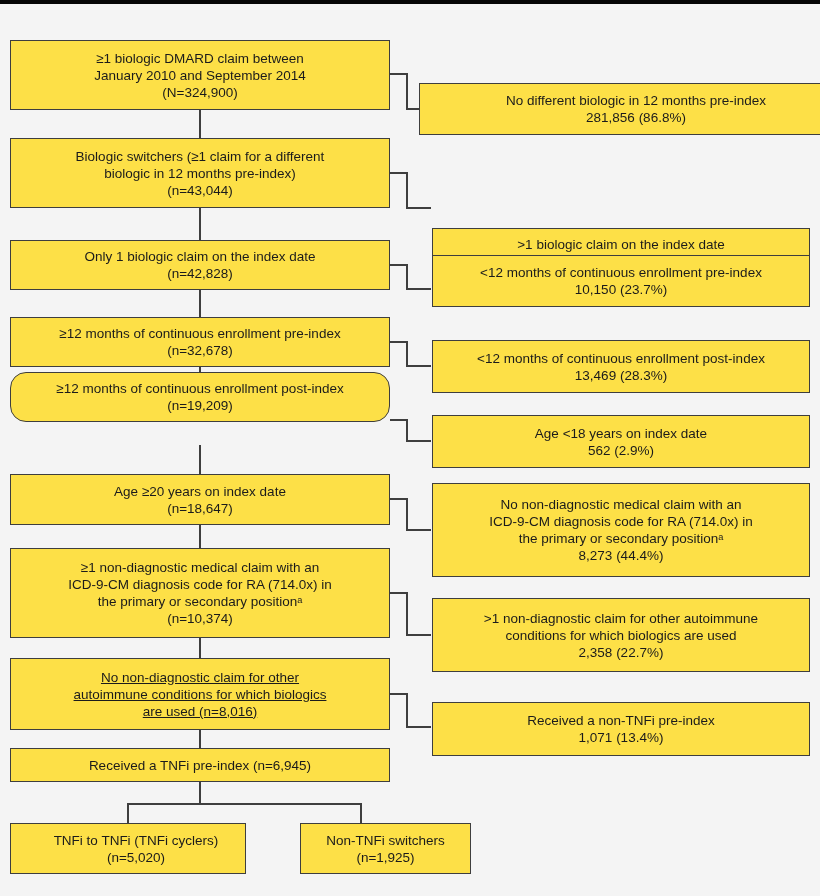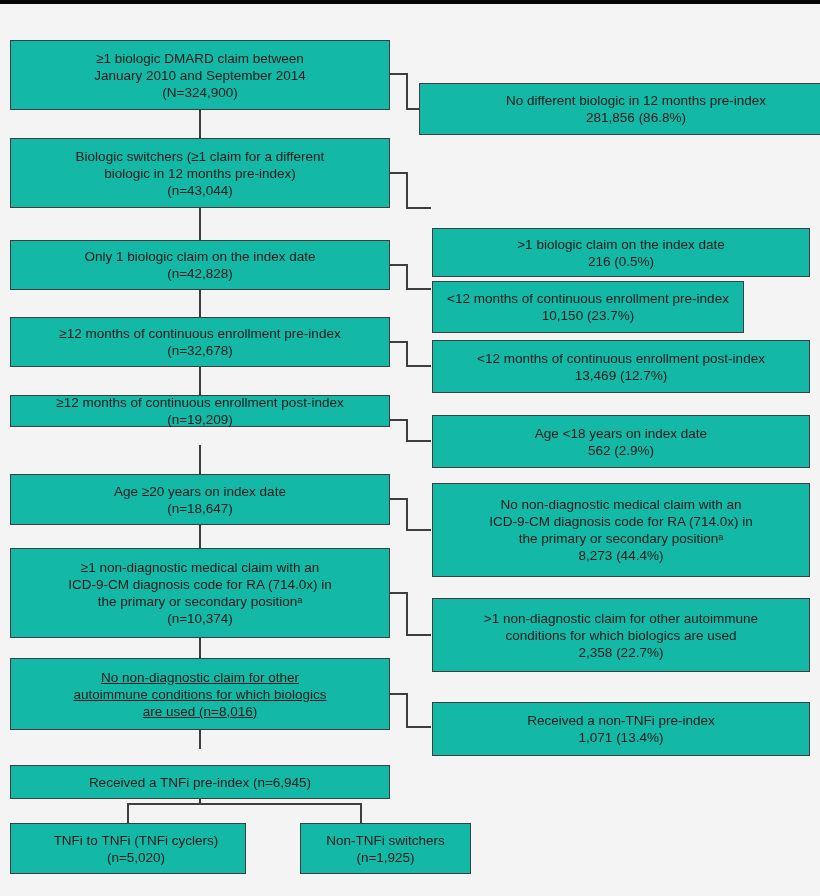--- a/index.html
+++ b/index.html
@@ -14,21 +14,21 @@
   }
   .topbar {
     position: absolute;
     left: 0; top: 0;
     width: 820px; height: 4px;
     background: #050505;
   }
   .box {
     position: absolute;
     box-sizing: border-box;
-    background: #14b8a6;
+    background: #fde047;
     border: 1.5px solid #3e3e3e;
     display: flex;
     flex-direction: column;
     justify-content: center;
     align-items: center;
     text-align: center;
     font-size: 13.5px;
     line-height: 17px;
     color: #1b1b1b;
     white-space: nowrap;
@@ -89,21 +89,21 @@
   <div class="box" style="left:10px; top:240px; width:380px; height:50px;">
     <div>Only 1 biologic claim on the index date</div>
     <div>(n=42,828)</div>
   </div>
 
   <div class="box" style="left:10px; top:317px; width:380px; height:50px;">
     <div>≥12 months of continuous enrollment pre-index</div>
     <div>(n=32,678)</div>
   </div>
 
-  <div class="box" style="left:10px; top:395px; width:380px; height:32px;">
+  <div class="box" style="left:10px; top:372px; width:380px; height:50px;border-radius:16px;">
     <div>≥12 months of continuous enrollment post-index</div>
     <div>(n=19,209)</div>
   </div>
 
   <div class="box" style="left:10px; top:474px; width:380px; height:51px;">
     <div>Age ≥20 years on index date</div>
     <div>(n=18,647)</div>
   </div>
 
   <div class="box" style="left:10px; top:548px; width:380px; height:90px;">
@@ -112,21 +112,21 @@
     <div>the primary or secondary positionᵃ</div>
     <div>(n=10,374)</div>
   </div>
 
   <div class="box" style="left:10px; top:658px; width:380px; height:72px;text-decoration:underline;">
     <div>No non-diagnostic claim for other</div>
     <div>autoimmune conditions for which biologics</div>
     <div>are used (n=8,016)</div>
   </div>
 
-  <div class="box" style="left:10px; top:748px; width:380px; height:34px;margin-top:17px;">
+  <div class="box" style="left:10px; top:748px; width:380px; height:34px;">
     <div>Received a TNFi pre-index (n=6,945)</div>
   </div>
 
   <div class="box" style="left:10px; top:823px; width:236px; height:51px;padding-left:16px;">
     <div>TNFi to TNFi (TNFi cyclers)</div>
     <div>(n=5,020)</div>
   </div>
 
   <div class="box" style="left:276px; top:823px; width:171px; height:51px;margin-left:24px;">
     <div>Non-TNFi switchers</div>
@@ -136,28 +136,28 @@
   <div class="box" style="left:412px; top:83px; width:434px; height:52px;margin-left:7px;">
     <div>No different biologic in 12 months pre-index</div>
     <div>281,856 (86.8%)</div>
   </div>
 
   <div class="box" style="left:432px; top:184px; width:378px; height:49px;margin-top:44px;">
     <div>&gt;1 biologic claim on the index date</div>
     <div>216 (0.5%)</div>
   </div>
 
-  <div class="box" style="left:432px; top:281px; width:312px; height:52px;text-align:center;">
+  <div class="box" style="left:432px; top:255px; width:378px; height:52px;text-align:center;">
     <div>&lt;12 months of continuous enrollment pre-index</div>
     <div>10,150 (23.7%)</div>
   </div>
 
   <div class="box" style="left:432px; top:340px; width:378px; height:53px;">
     <div>&lt;12 months of continuous enrollment post-index</div>
-    <div>13,469 (12.7%)</div>
+    <div>13,469 (28.3%)</div>
   </div>
 
   <div class="box" style="left:432px; top:415px; width:378px; height:53px;">
     <div>Age &lt;18 years on index date</div>
     <div>562 (2.9%)</div>
   </div>
 
   <div class="box" style="left:432px; top:483px; width:378px; height:94px;">
     <div>No non-diagnostic medical claim with an</div>
     <div>ICD-9-CM diagnosis code for RA (714.0x) in</div>

